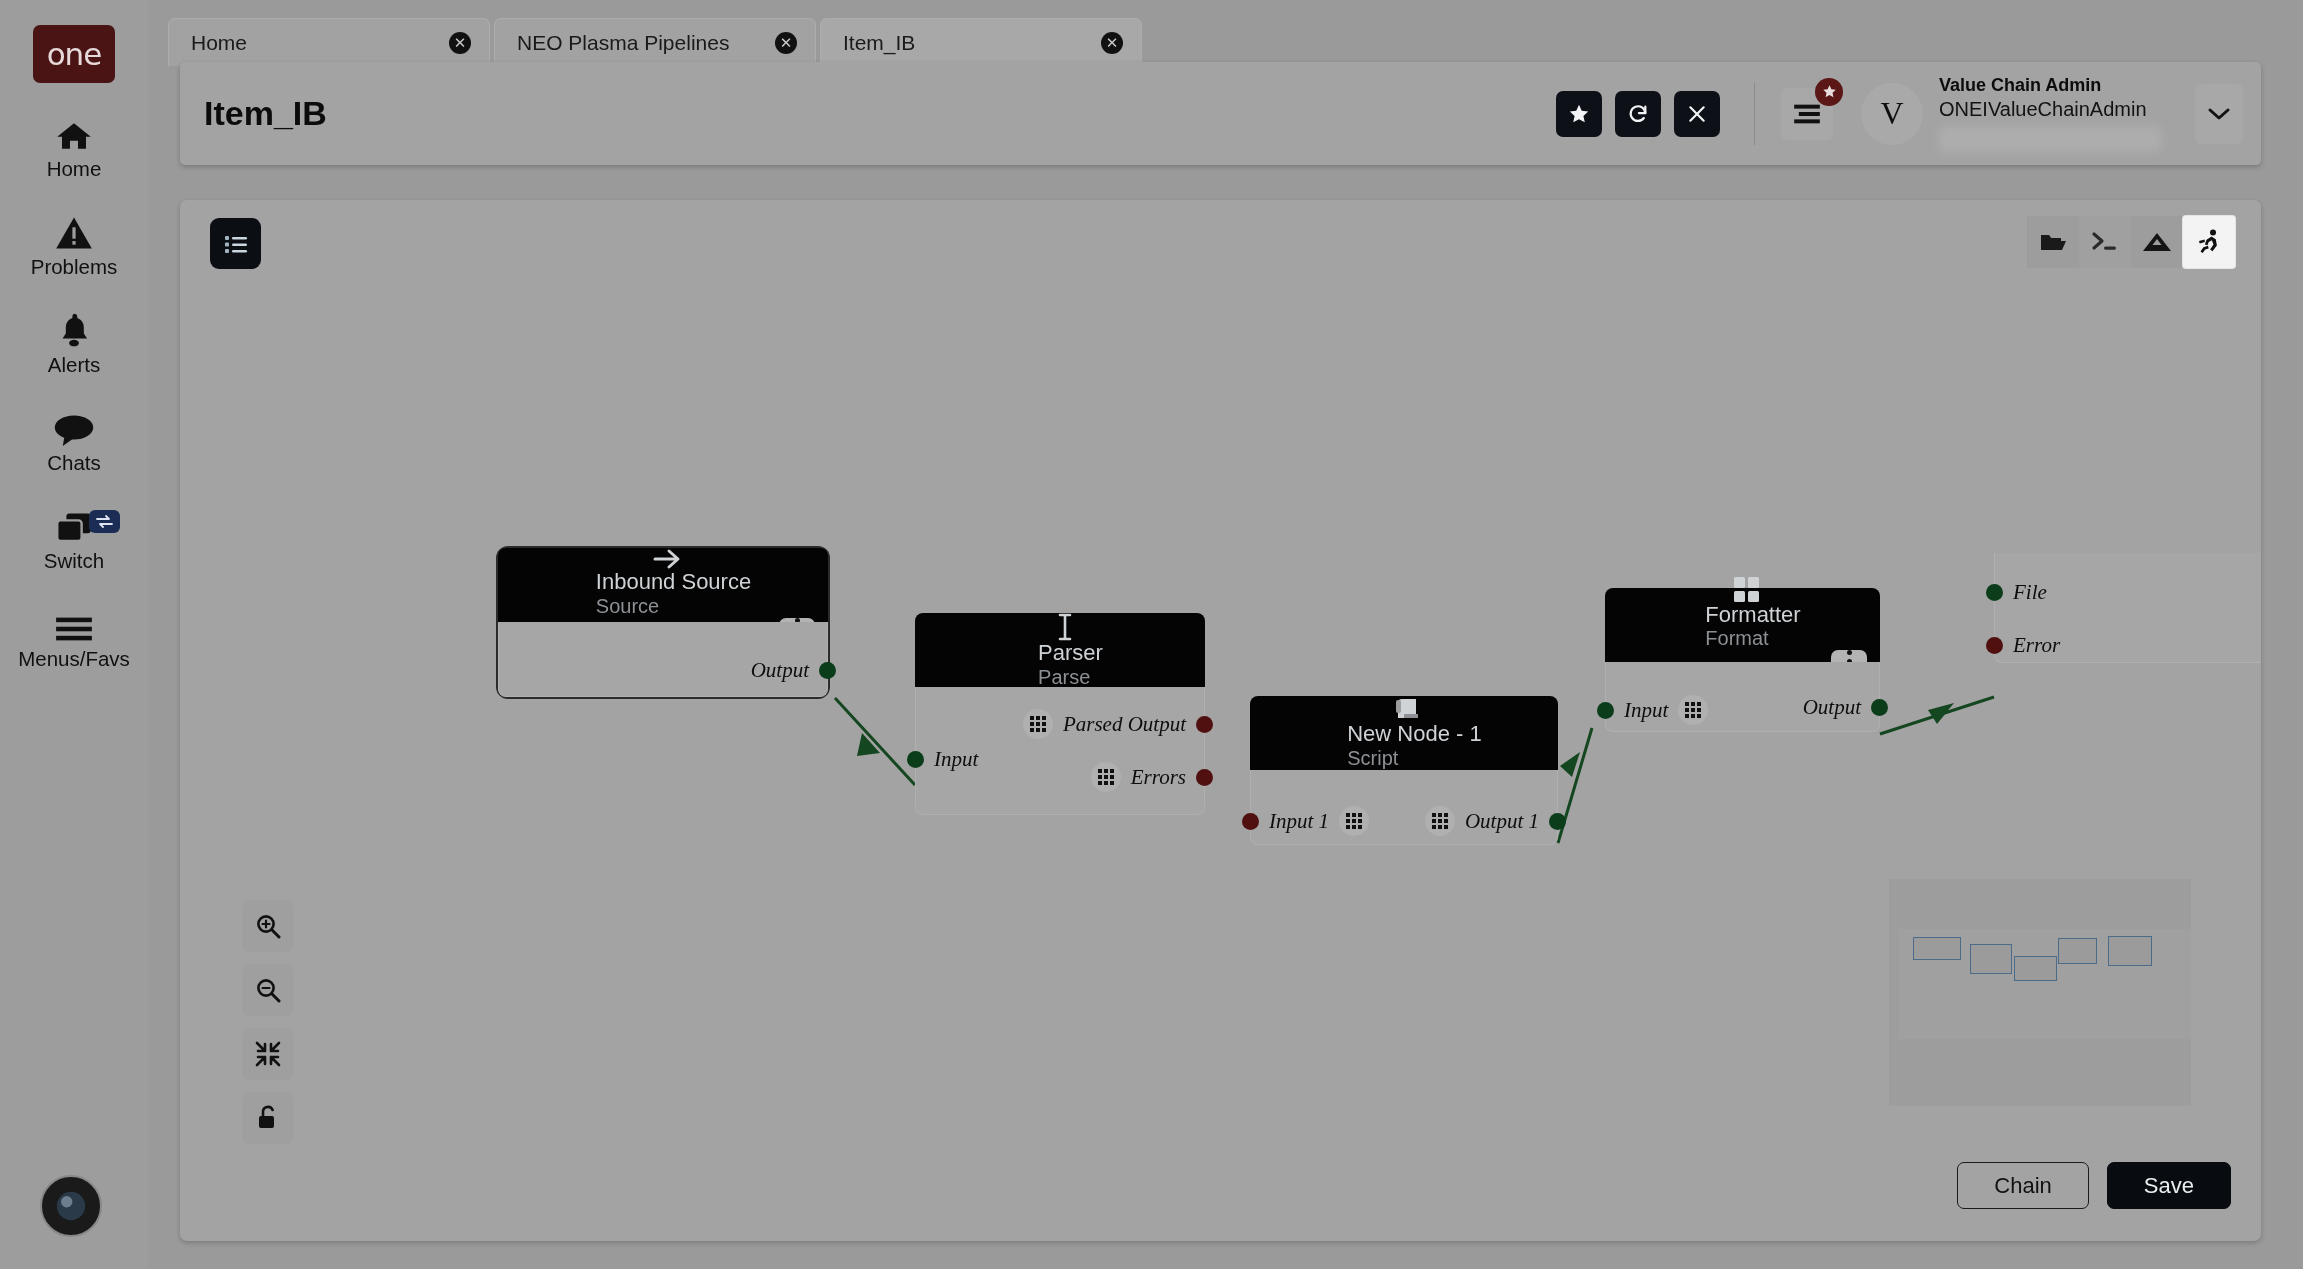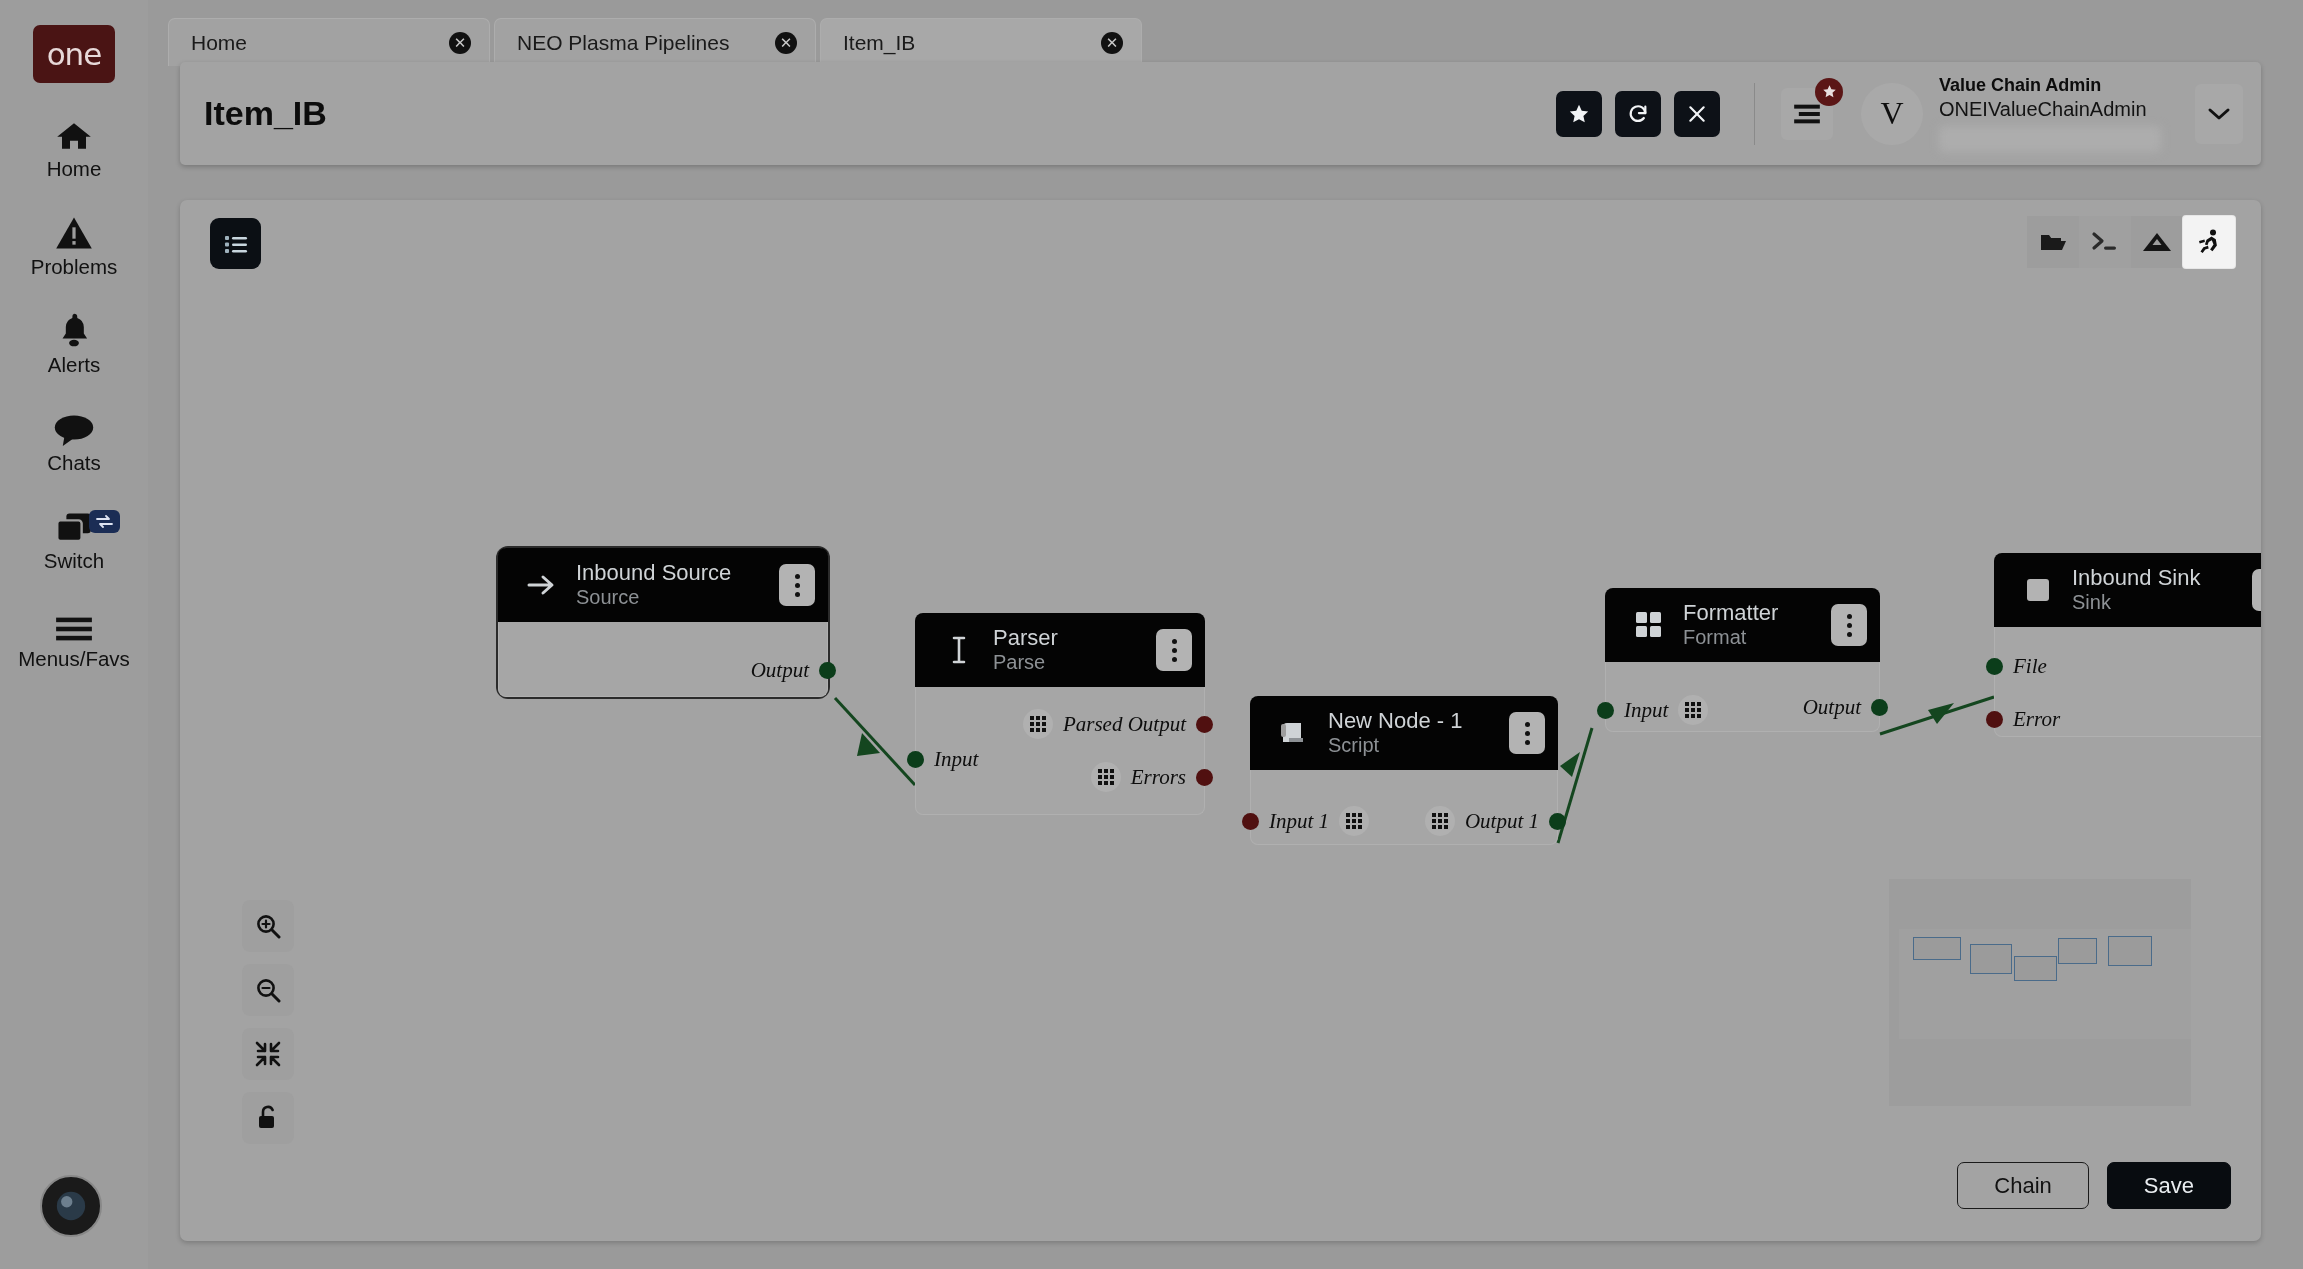--- a/index.html
+++ b/index.html
@@ -114,21 +114,21 @@
   .tool-btn.alt { background: #a0a0a0; }
   .tool-btn.active { background: #f3f3f3; border-radius: 3px; box-shadow: 0 0 0 1px #e6e6e6; }
 
   
   .canvas { position: absolute; inset: 0; }
   .edges { position: absolute; inset: 0; width: 100%; height: 100%; pointer-events: none; }
 
   .node { position: absolute; border-radius: 9px; }
   .node .head {
     background: #040404; border-radius: 8px 8px 0 0;
-    display: flex; align-items: center; padding: 0 13px 0 22px; height: 74px;
+    display: flex; align-items: center; padding: 0 13px 0 22px; height: 74px; flex-direction: column;
   }
   .node.selected { box-shadow: 0 0 0 2px #2b2b2b; border-radius: 10px; }
   .node.selected .head { border-radius: 8px 8px 0 0; }
   .head-ico { width: 44px; display: flex; align-items: center; justify-content: center; flex: none; }
   .head-txt { margin-left: 12px; display: flex; flex-direction: column; justify-content: center; }
   .head-title { font-size: 22px; color: #cfd3d6; line-height: 1.12; }
   .head-sub { font-size: 20px; color: #8d9195; line-height: 1.15; }
   .kebab {
     margin-left: auto; width: 36px; height: 42px; border-radius: 7px; background: #b3b3b3;
     display: flex; flex-direction: column; align-items: center; justify-content: center; gap: 4px; cursor: pointer;
@@ -577,32 +577,20 @@
             </span>
           </div>
           <div class="port" style="right:-9px; top:33px;">
             <span class="port-label">Output</span>
             <span class="port-dot out"></span>
           </div>
         </div>
       </div>
 
       <div class="node" style="left:1814px; top:353px; width:307px;">
-        <div class="head" style="height:74px;">
-          <span class="head-ico">
-            <svg width="26" height="26" viewBox="0 0 26 26">
-                <rect x="2" y="2" width="22" height="22" rx="3" fill="#b3b3b3"></rect>
-              </svg>
-          </span>
-          <span class="head-txt">
-            <span class="head-title">Inbound Sink</span>
-            <span class="head-sub">Sink</span>
-          </span>
-          <span class="kebab"></span>
-        </div>
         <div class="body" style="height:110px;">
           <div class="port" style="left:-9px; top:27px;">
             <span class="port-dot out"></span>
             <span class="port-label">File</span>
           </div>
           <div class="port" style="left:-9px; top:80px;">
             <span class="port-dot err"></span>
             <span class="port-label">Error</span>
           </div>
         </div>

